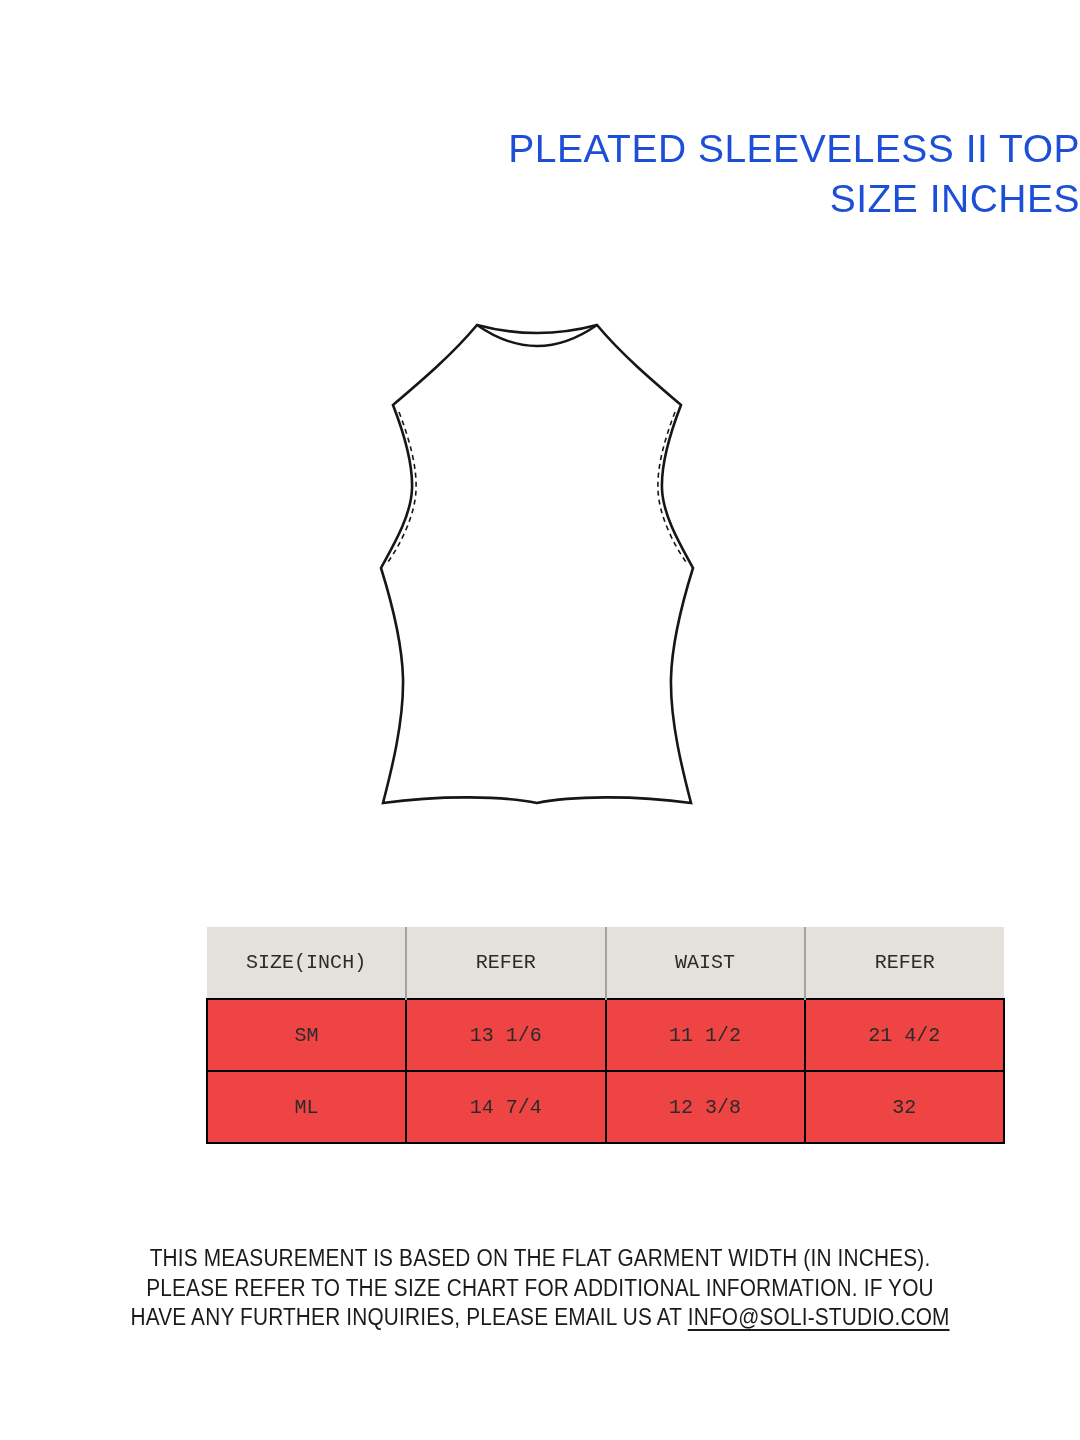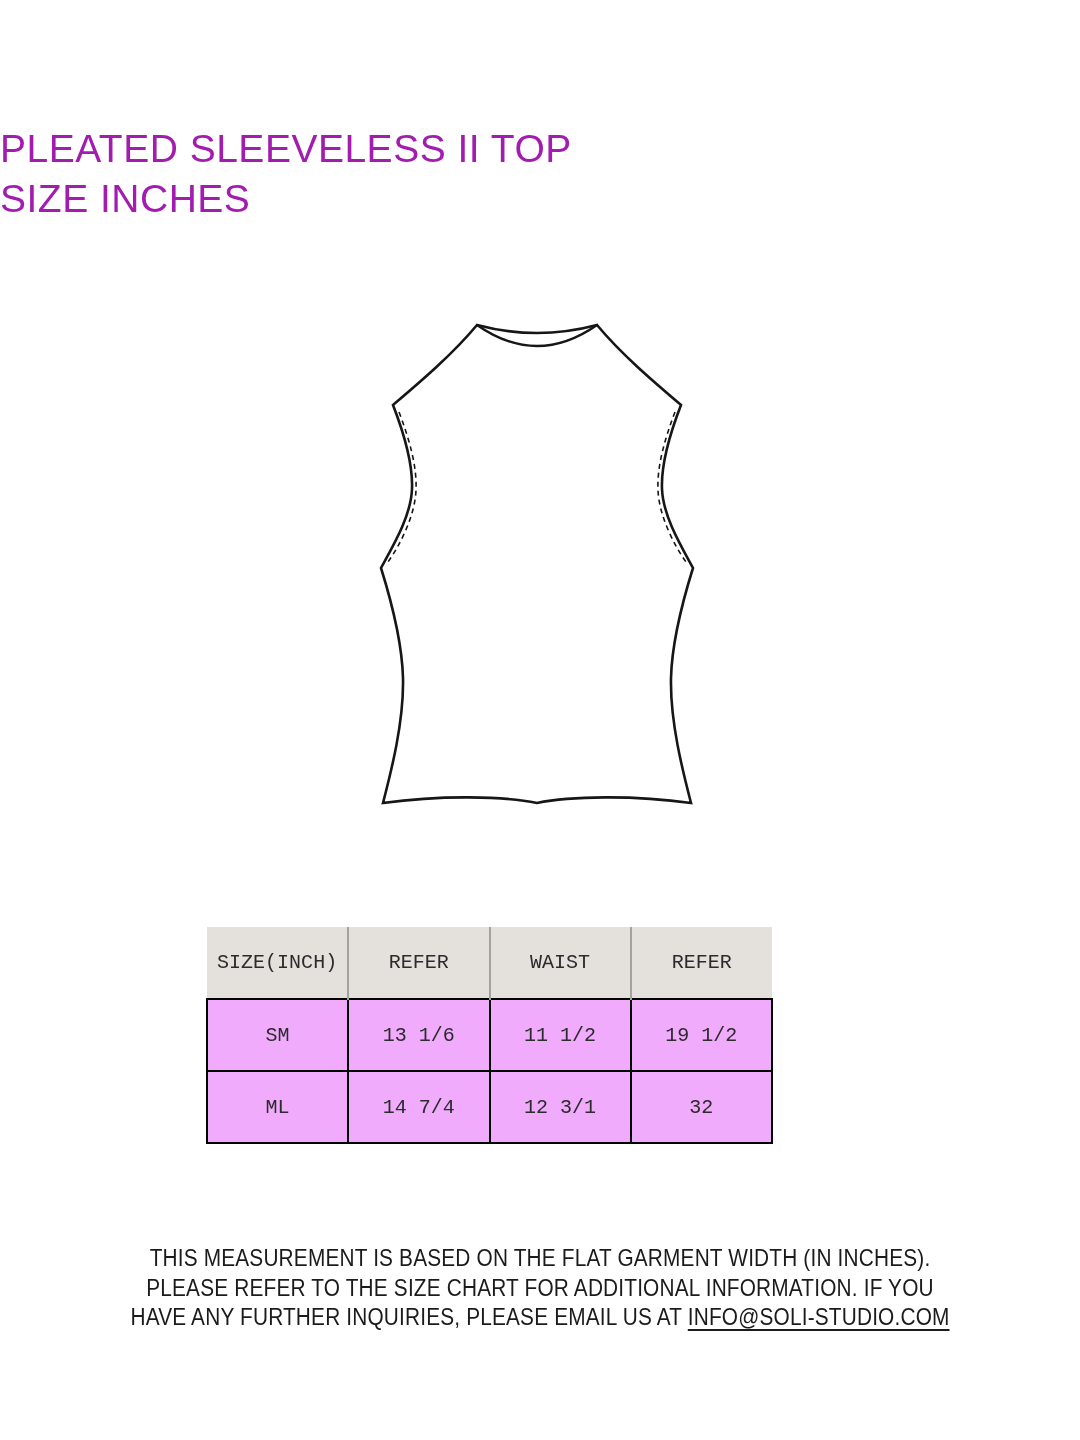--- a/index.html
+++ b/index.html
@@ -7,42 +7,42 @@
     position:relative;
     width:1080px;height:1440px;
     background:#ffffff;
     overflow:hidden;
     font-family:"Liberation Sans",sans-serif;
     color:#1b1b1b;
   }
   
   .page-title{
     position:absolute;top:124px;left:0;width:100%;
-    text-align:left;
+    text-align:right;
     font-size:39px;line-height:50px;letter-spacing:.5px;
-    color:#a21caf;
+    color:#1d4ed8;
   }
   
   .garment-svg{position:absolute;left:350px;top:300px;}
   
   .size-table{
-    position:absolute;left:206px;top:927px;width:567px;
+    position:absolute;left:206px;top:927px;width:799px;
     border-collapse:collapse;table-layout:fixed;
     font-family:"Liberation Mono",monospace;
     font-size:20px;color:#2b2b2b;text-align:center;
   }
   .size-table th{
     height:69px;font-weight:normal;
     background:#e4e1dc;
     border:none;border-right:2px solid #a5a29d;
   }
   .size-table th:last-child{border-right:none;}
   .size-table td{
     height:68px;
-    background:#f0abfc;
+    background:#ef4444;
     border:2.5px solid #000000;
   }
   
   .footer-note{
     position:absolute;top:1243px;left:0;width:100%;
     text-align:center;
     font-size:24.5px;line-height:29.5px;letter-spacing:.2px;
     color:#1b1b1b;
     transform:scaleX(0.85);
     transform-origin:50% 0;
@@ -92,26 +92,26 @@
         <th>REFER</th>
         <th>WAIST</th>
         <th>REFER</th>
       </tr>
     </thead>
     <tbody>
       <tr>
         <td>SM</td>
         <td>13 1/6</td>
         <td>11 1/2</td>
-        <td>19 1/2</td>
+        <td>21 4/2</td>
       </tr>
       <tr>
         <td>ML</td>
         <td>14 7/4</td>
-        <td>12 3/1</td>
+        <td>12 3/8</td>
         <td>32</td>
       </tr>
     </tbody>
   </table>
 
   <div class="footer-note">
     <div>THIS MEASUREMENT IS BASED ON THE FLAT GARMENT WIDTH (IN INCHES).</div>
     <div>PLEASE REFER TO THE SIZE CHART FOR ADDITIONAL INFORMATION. IF YOU</div>
     <div><span>HAVE ANY FURTHER INQUIRIES, PLEASE EMAIL US AT </span><span class="email-link">INFO@SOLI-STUDIO.COM</span></div>
   </div>

